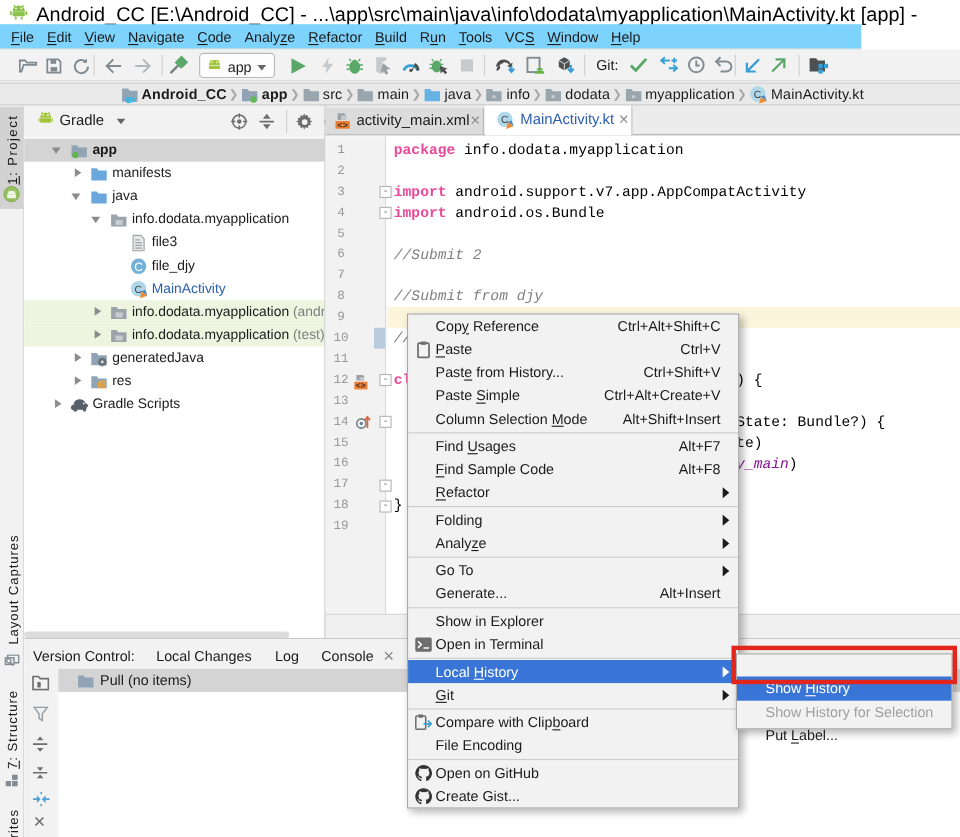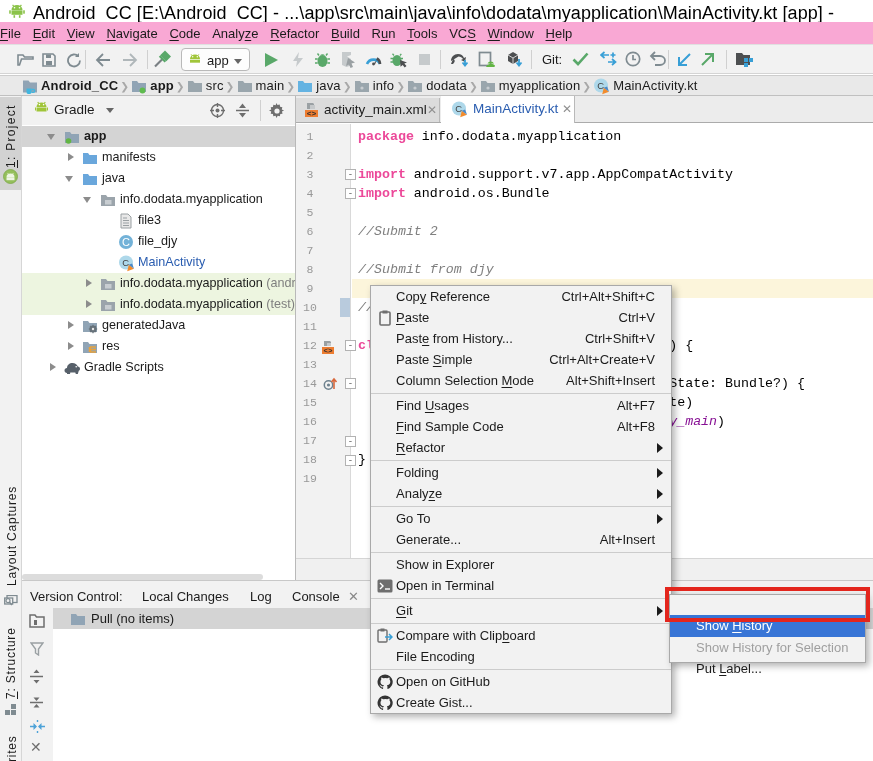--- a/index.html
+++ b/index.html
@@ -4,27 +4,27 @@
 <style>
 * { margin:0; padding:0; box-sizing:border-box; }
 html,body { width:873px; height:761px; overflow:hidden; font-family:"Liberation Sans", sans-serif; }
 #app { position:relative; width:873px; height:761px; background:#fff; }
 .abs { position:absolute; }
 u { text-underline-offset:2px; }
 
 #titlebar { left:0; top:0; width:873px; height:22px; background:#fff; font-size:18px; color:#000; letter-spacing:0.07px; }
 #titletext { left:33px; top:3px; }
 
-#menubar { left:0; top:22px; width:873px; height:23px; background:#f9a8d4; font-size:13px; color:#1b1b1b; border-bottom:1px solid #e0e0e0; display:flex; gap:11.7px; padding:4px 0 0 0; }
+#menubar { left:0; top:22px; width:783px; height:23px; background:#7dd3fc; font-size:13px; color:#1b1b1b; border-bottom:1px solid #e0e0e0; display:flex; gap:11.7px; padding:4px 0 0 10px; }
 
 #toolbar { left:0; top:45px; width:873px; height:29px; background:#f2f2f2; border-bottom:1px solid #d4d4d4; }
 .tsep { position:absolute; top:5px; width:1px; height:19px; background:#d0d0d0; }
 
 #navbar { left:0; top:75px; width:873px; height:21px; background:#e9e9e9; border-top:1px solid #cdcdcd; border-bottom:1px solid #c0c0c0; font-size:13px; color:#1b1b1b; letter-spacing:0.15px; }
-#navbar { display:flex; align-items:center; padding-left:22px; }
+#navbar { display:flex; align-items:center; padding-left:22px;justify-content:center; }
 .nf { display:inline-block; height:16px; margin-right:3px; }
 .nchev { color:#a8a8a8; font-size:10.5px; margin:0 2px; }
 
 #stripe { left:0; top:96px; width:22px; height:665px; background:#f2f2f2; border-right:1px solid #d6d6d6; }
 .vlabel { position:absolute; font-size:12px; letter-spacing:0.8px; color:#1b1b1b; white-space:nowrap; transform:rotate(-90deg); transform-origin:0 0; }
 
 #pHead { left:22px; top:96px; width:273px; height:29px; background:#f2f2f2; }
 #ptree { left:22px; top:125px; width:273px; height:455px; background:#fff; font-size:12.6px; color:#1b1b1b; }
 .trow { position:absolute; left:0; width:273px; height:21px; line-height:21px; white-space:nowrap; overflow:hidden; }
 .trow .tx { position:absolute; top:0; }
@@ -550,20 +550,21 @@
     <div class="mrow">Go To<span class="sub"></span></div>
     <div class="mrow">Generate...<span class="sc">Alt+Insert</span></div>
     <div class="msep"></div>
     <div class="mrow">Show in Explorer</div>
     <div class="mrow"><svg class="ic" viewBox="0 0 16 16">
           <rect x="0.5" y="1.5" width="15" height="13" rx="1.5" fill="#6e6e6e"></rect>
           <path d="M3 5l3 3-3 3" stroke="#fff" stroke-width="1.4" fill="none"></path>
           <path d="M8 11h5" stroke="#fff" stroke-width="1.4"></path>
         </svg>Open in Terminal</div>
     <div class="msep"></div>
+    <div class="mrow mblue">Local <u>H</u>istory<span class="sub"></span></div>
     <div class="mrow"><u>G</u>it<span class="sub"></span></div>
     <div class="msep"></div>
     <div class="mrow"><svg class="ic" viewBox="0 0 16 16">
           <rect x="1" y="2" width="9" height="12" rx="1" fill="none" stroke="#6e6e6e" stroke-width="1.4"></rect>
           <rect x="3.5" y="0.5" width="4" height="3" fill="#6e6e6e"></rect>
           <path d="M8 9h7M12 6l3 3-3 3" stroke="#389fd6" stroke-width="1.5" fill="none"></path>
         </svg>Compare with Clip<u>b</u>oard</div>
     <div class="mrow">File Encoding</div>
     <div class="msep"></div>
     <div class="mrow"><svg class="ic" viewBox="0 0 16 16">

